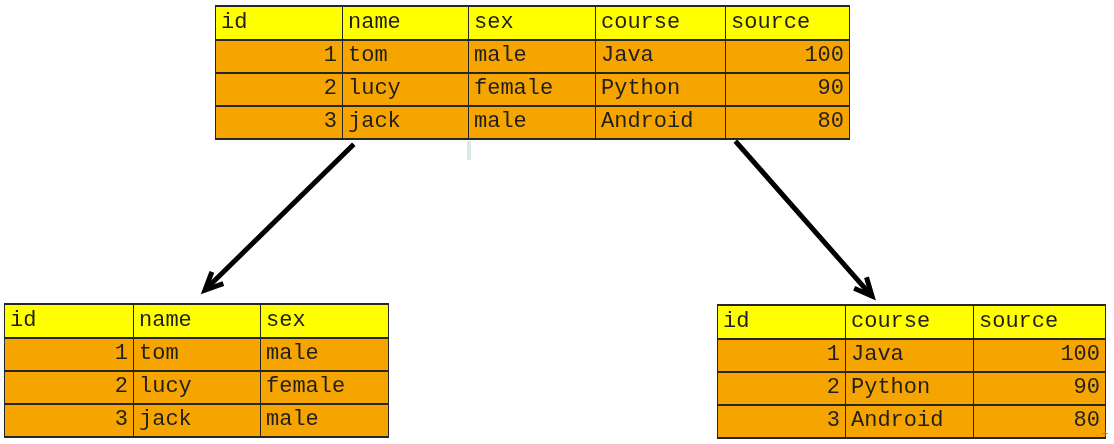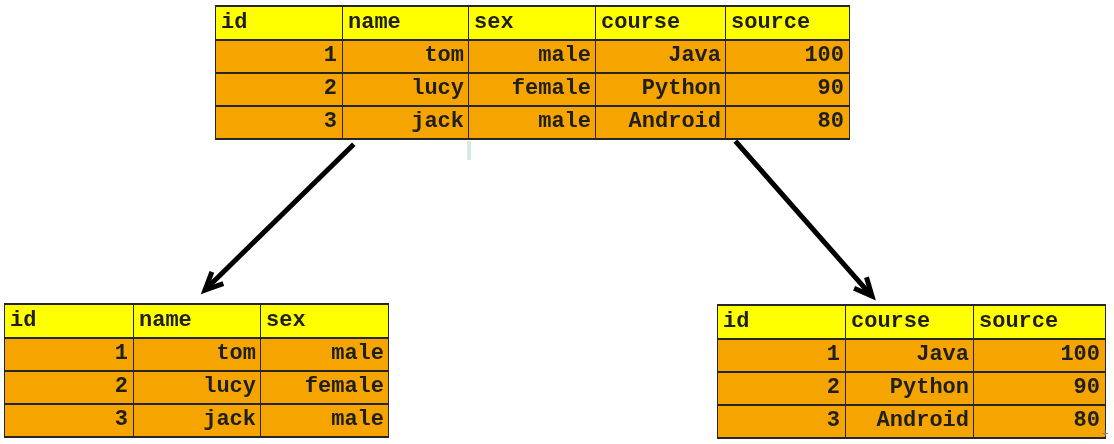--- a/index.html
+++ b/index.html
@@ -16,39 +16,39 @@
     border-collapse: collapse;
     table-layout: fixed;
     font-size: 22px;
     color: #1f1f1f;
   }
   table.dt th, table.dt td {
     border-top: 2px solid #262626;
     border-bottom: 2px solid #262626;
     border-left: 1px solid #262626;
     border-right: 1px solid #262626;
-    font-weight: bold;
+    font-weight: normal;
     white-space: nowrap;
     overflow: hidden;
   }
   table.dt th {
     background: #ffff00;
     text-align: left;
     height: 34px;
     padding: 0 4px 2px 5px;
     vertical-align: middle;
   }
   table.dt td {
     background: #f6a500;
     height: 33px;
     padding: 0 4px 2px 5px;
     vertical-align: middle;
   }
   table.dt td.cell-num { text-align: right; padding-right: 5px; }
-  table.dt td.cell-txt { text-align: right; }
+  table.dt td.cell-txt { text-align: left; }
 
   #table-main  { left: 215px; top: 5px;   width: 634px; }
   #table-left  { left: 4px;   top: 303px; width: 384px; }
   #table-right { left: 717px; top: 304px; width: 388px; }
 
   .arrow-svg { position: absolute; overflow: visible; }
   #arrow-left-svg  { left: 195px; top: 138px; }
   #arrow-right-svg { left: 727px; top: 133px; }
 
   #caret-artifact {

